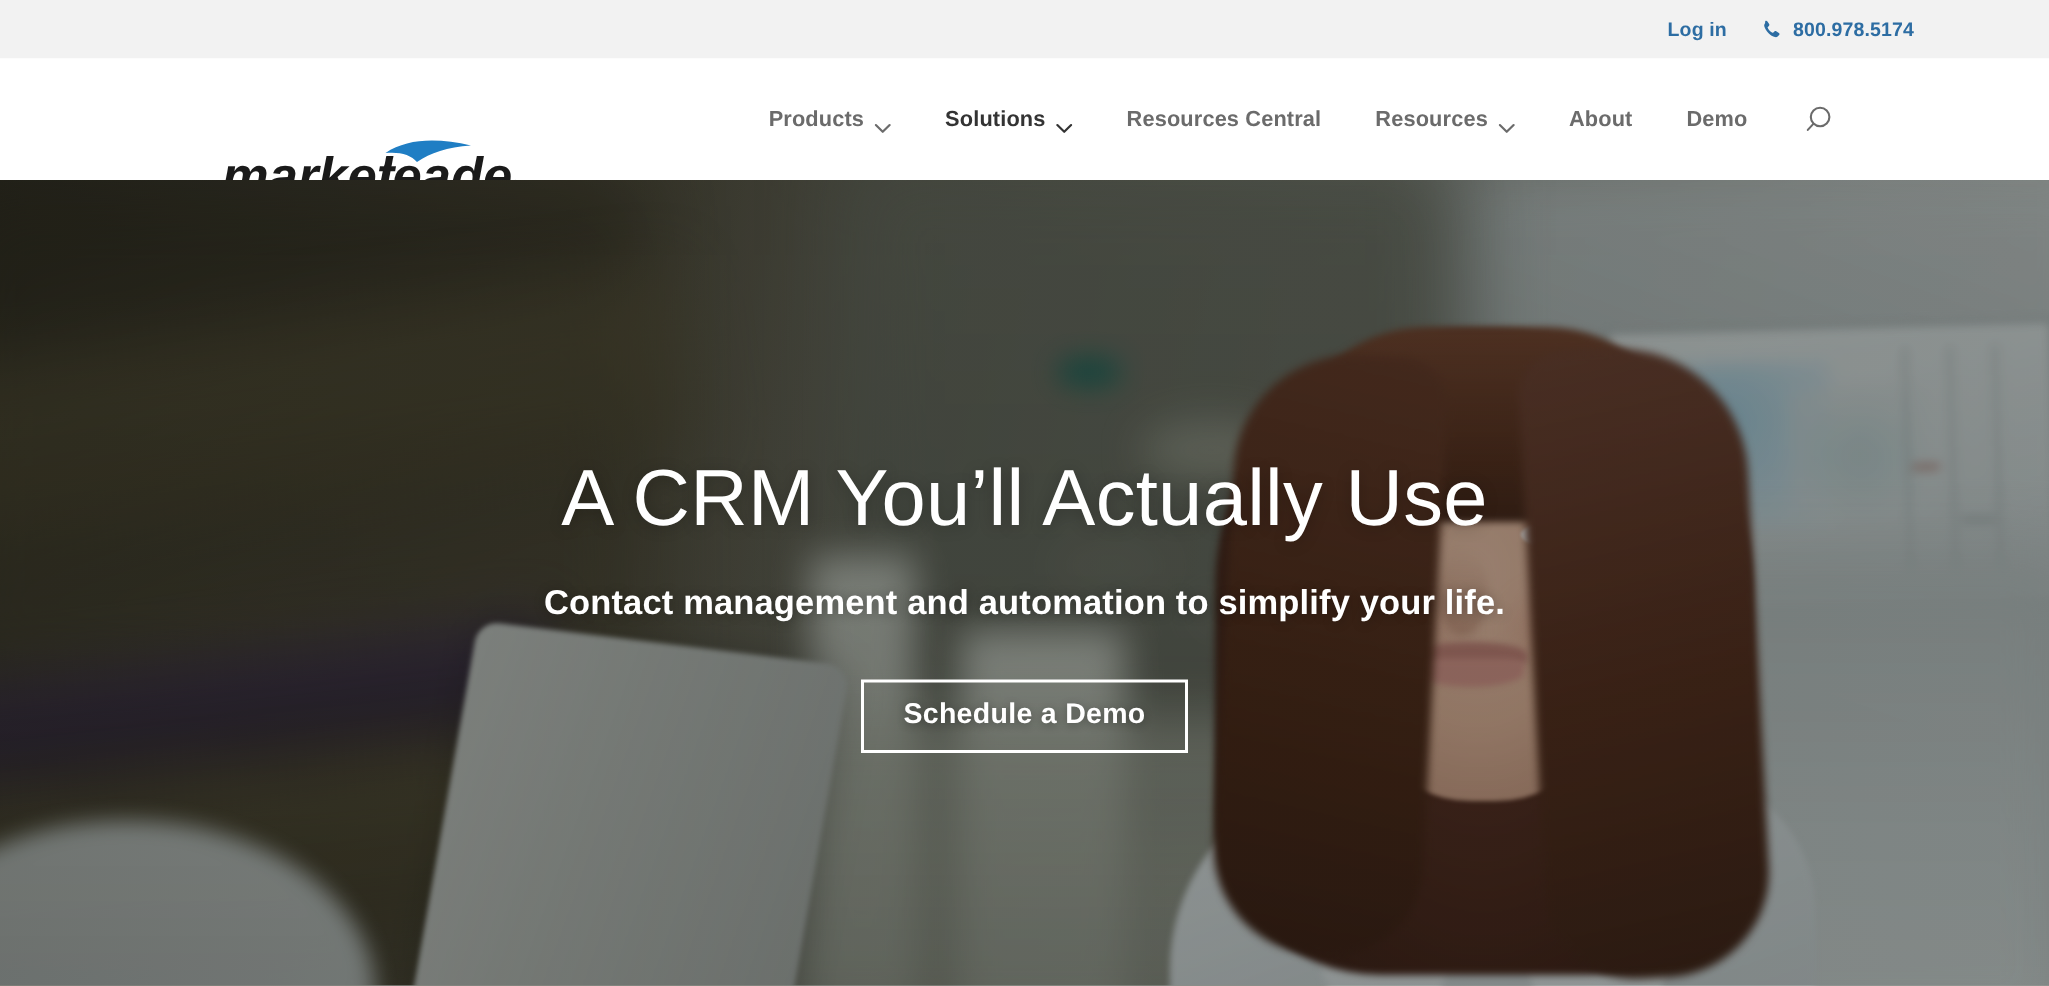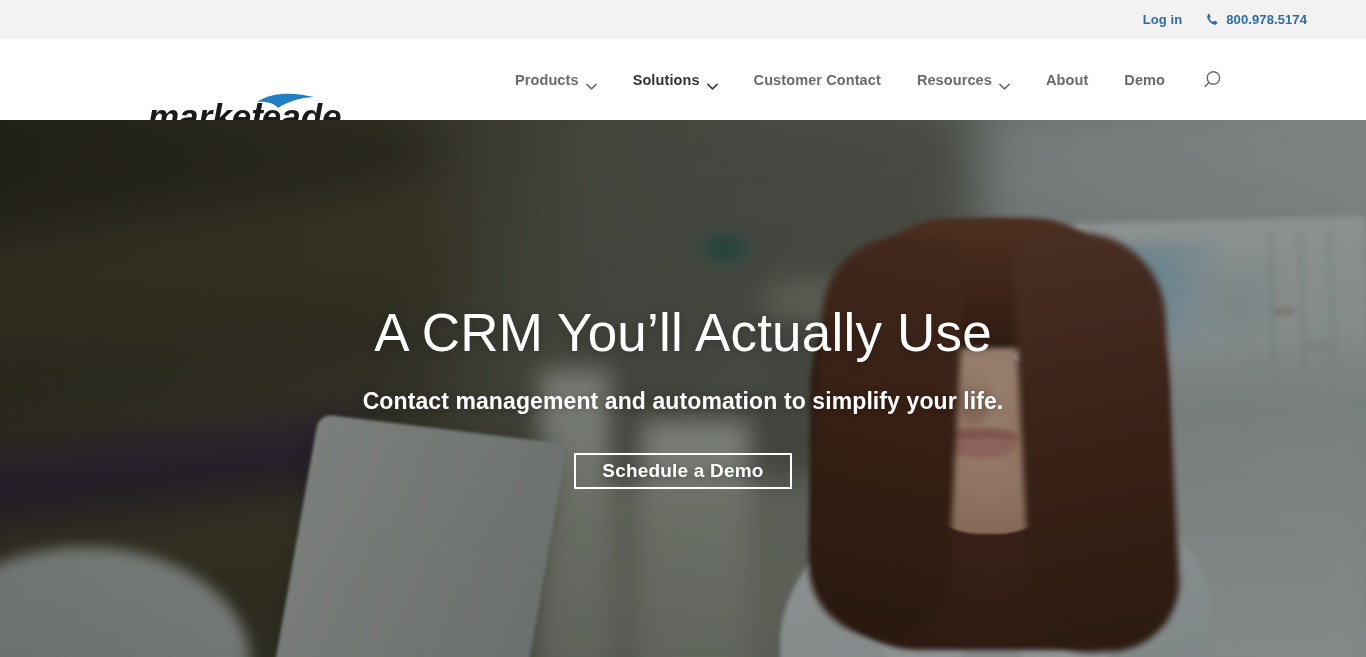--- a/index.html
+++ b/index.html
@@ -9,21 +9,21 @@
     font-family: "Liberation Sans", sans-serif;
     background:#ffffff;
     -webkit-font-smoothing:antialiased;
   }
   .page { position:relative; width:1366px; height:657px; overflow:hidden; }
 
   
   .topbar {
     position:relative; height:39px; background:#f2f2f2;
     display:flex; align-items:center; justify-content:flex-end;
-    padding-right:59px;
+    padding-right:90px;
   }
   .topbar-inner { display:flex; align-items:center; gap:23px; }
   .top-link {
     font-size:13px; font-weight:700; color:#2d6da3;
     text-decoration:none; letter-spacing:.1px; cursor:pointer;
   }
   .phone-block { display:flex; align-items:center; gap:7px; cursor:pointer; }
   .phone-ico { display:block; width:14px; height:14px; }
   .phone-num { font-size:13px; font-weight:700; color:#2d6da3; letter-spacing:.1px; }
 
@@ -262,21 +262,21 @@
     letter-spacing:.2px; line-height:1.05;
     text-shadow:0 1px 10px rgba(0,0,0,.22);
   }
   .hero-sub {
     margin-top:27px; font-size:23px; font-weight:700; color:#ffffff;
     letter-spacing:.1px; text-shadow:0 1px 8px rgba(0,0,0,.3);
   }
   .cta {
     margin-top:38px;
     display:inline-flex; align-items:center; justify-content:center;
-    min-width:201px; height:36px; padding:0 26px;
+    min-width:201px; height:49px; padding:0 26px;
     border:2px solid #ffffff; background:transparent;
     color:#ffffff; font-size:19px; font-weight:700; letter-spacing:.2px;
     cursor:pointer; font-family:inherit;
     text-shadow:0 1px 6px rgba(0,0,0,.3);
   }
 </style>
 </head>
 <body>
 
 <div class="page">
@@ -319,21 +319,21 @@
       <div class="nav-item active">
         <span>Solutions</span>
         <span class="chev">
           <svg viewBox="0 0 12 8" xmlns="http://www.w3.org/2000/svg">
               <path d="M1 1.5 L6 6.4 L11 1.5" stroke="#333333" stroke-width="1.6" fill="none" stroke-linecap="round" stroke-linejoin="round"></path>
             </svg>
         </span>
       </div>
 
       <div class="nav-item">
-        <span>Customer Contact</span>
+        <span>Resources Central</span>
       </div>
 
       <div class="nav-item">
         <span>Resources</span>
         <span class="chev">
           <svg viewBox="0 0 12 8" xmlns="http://www.w3.org/2000/svg">
               <path d="M1 1.5 L6 6.4 L11 1.5" stroke="#6b6b6b" stroke-width="1.6" fill="none" stroke-linecap="round" stroke-linejoin="round"></path>
             </svg>
         </span>
       </div>

